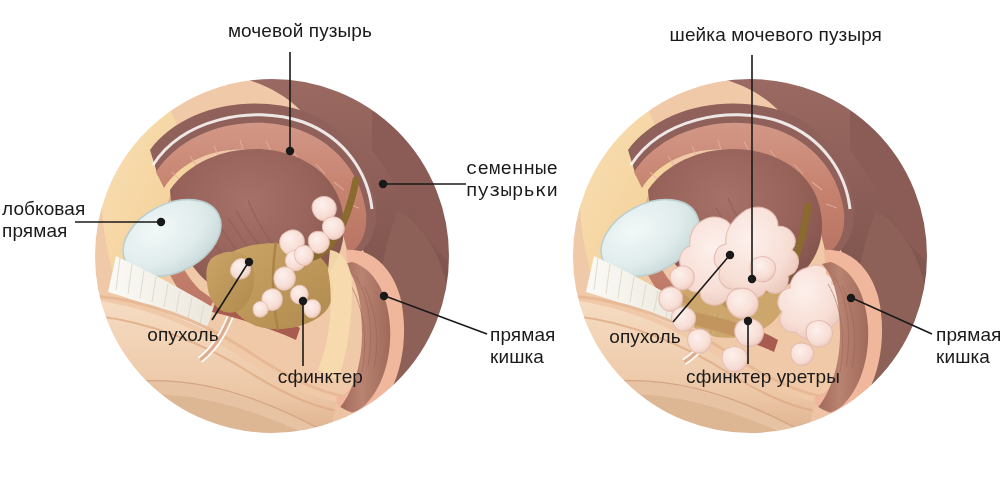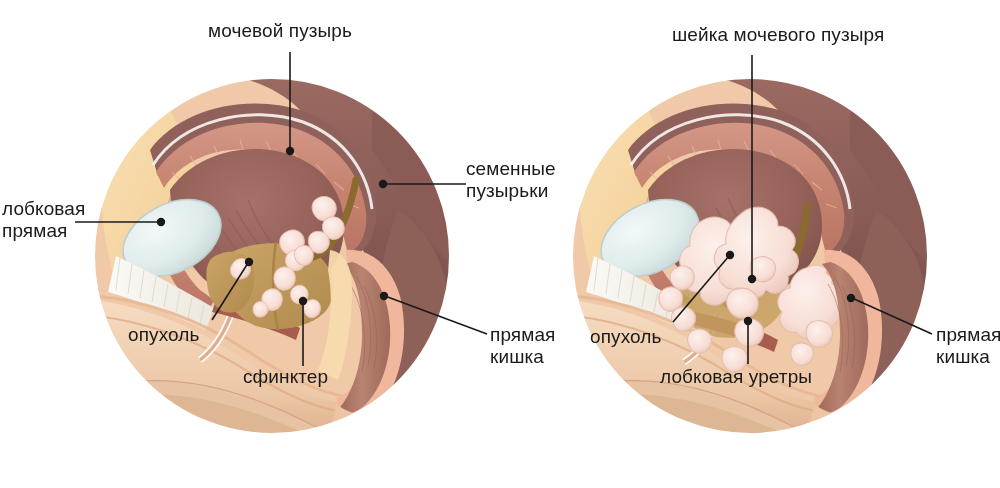--- a/index.html
+++ b/index.html
@@ -2,22 +2,22 @@
 <html><head>
 <meta charset="utf-8">
 <style>
   html,body{margin:0;padding:0;background:#ffffff;}
   body{width:1000px;height:488px;position:relative;overflow:hidden;
        font-family:"Liberation Sans","DejaVu Sans",sans-serif;}
   .stage{position:absolute;left:0;top:0;width:1000px;height:488px;}
   svg.illus{position:absolute;left:0;top:0;width:1000px;height:488px;}
   .lbl{position:absolute;color:#1a1a1a;font-size:19px;line-height:22px;
        white-space:pre-line;letter-spacing:0.1px;}
-  .lbl.r{text-align:left;}
-  .lbl.c{text-align:left;}
+  .lbl.r{text-align:center;}
+  .lbl.c{text-align:right;}
 </style>
 </head>
 <body>
 
 <div class="stage">
 
   <svg class="illus" viewBox="0 0 1000 488">
     <defs>
 
       <radialGradient id="lumenG" cx="45%" cy="35%" r="75%">
@@ -336,32 +336,32 @@
       <line x1="932" y1="334" x2="852" y2="298"></line>
       <circle cx="851" cy="298" r="3.4"></circle>
     </g>
   </svg>
 
   <div class="lbl c" style="left:208px; top:20px; width:164px;">мочевой пузырь</div>
 
   <div class="lbl" style="left:2px; top:198px; width:110px;">лобковая
 прямая</div>
 
-  <div class="lbl" style="left:466px; top:158px; width:120px;">семенные
+  <div class="lbl" style="left:466px; top:158px; width:120px;font-family:Liberation Mono, monospace;">семенные
 пузырьки</div>
 
   <div class="lbl r" style="left:128px; top:324px; width:110px;">опухоль</div>
 
   <div class="lbl c" style="left:243px; top:366px; width:120px;">сфинктер</div>
 
   <div class="lbl" style="left:490px; top:324px; width:100px;">прямая
 кишка</div>
 
-  <div class="lbl c" style="left:672px; top:24px; width:226px;">шейка мочевого пузыря</div>
+  <div class="lbl c" style="left:656px; top:24px; width:226px;">шейка мочевого пузыря</div>
 
   <div class="lbl r" style="left:590px; top:326px; width:110px;">опухоль</div>
 
-  <div class="lbl c" style="left:660px; top:366px; width:180px;">лобковая уретры</div>
+  <div class="lbl c" style="left:660px; top:366px; width:180px;">сфинктер уретры</div>
 
   <div class="lbl" style="left:936px; top:324px; width:90px;">прямая
 кишка</div>
 
 </div>
 
 </body></html>

